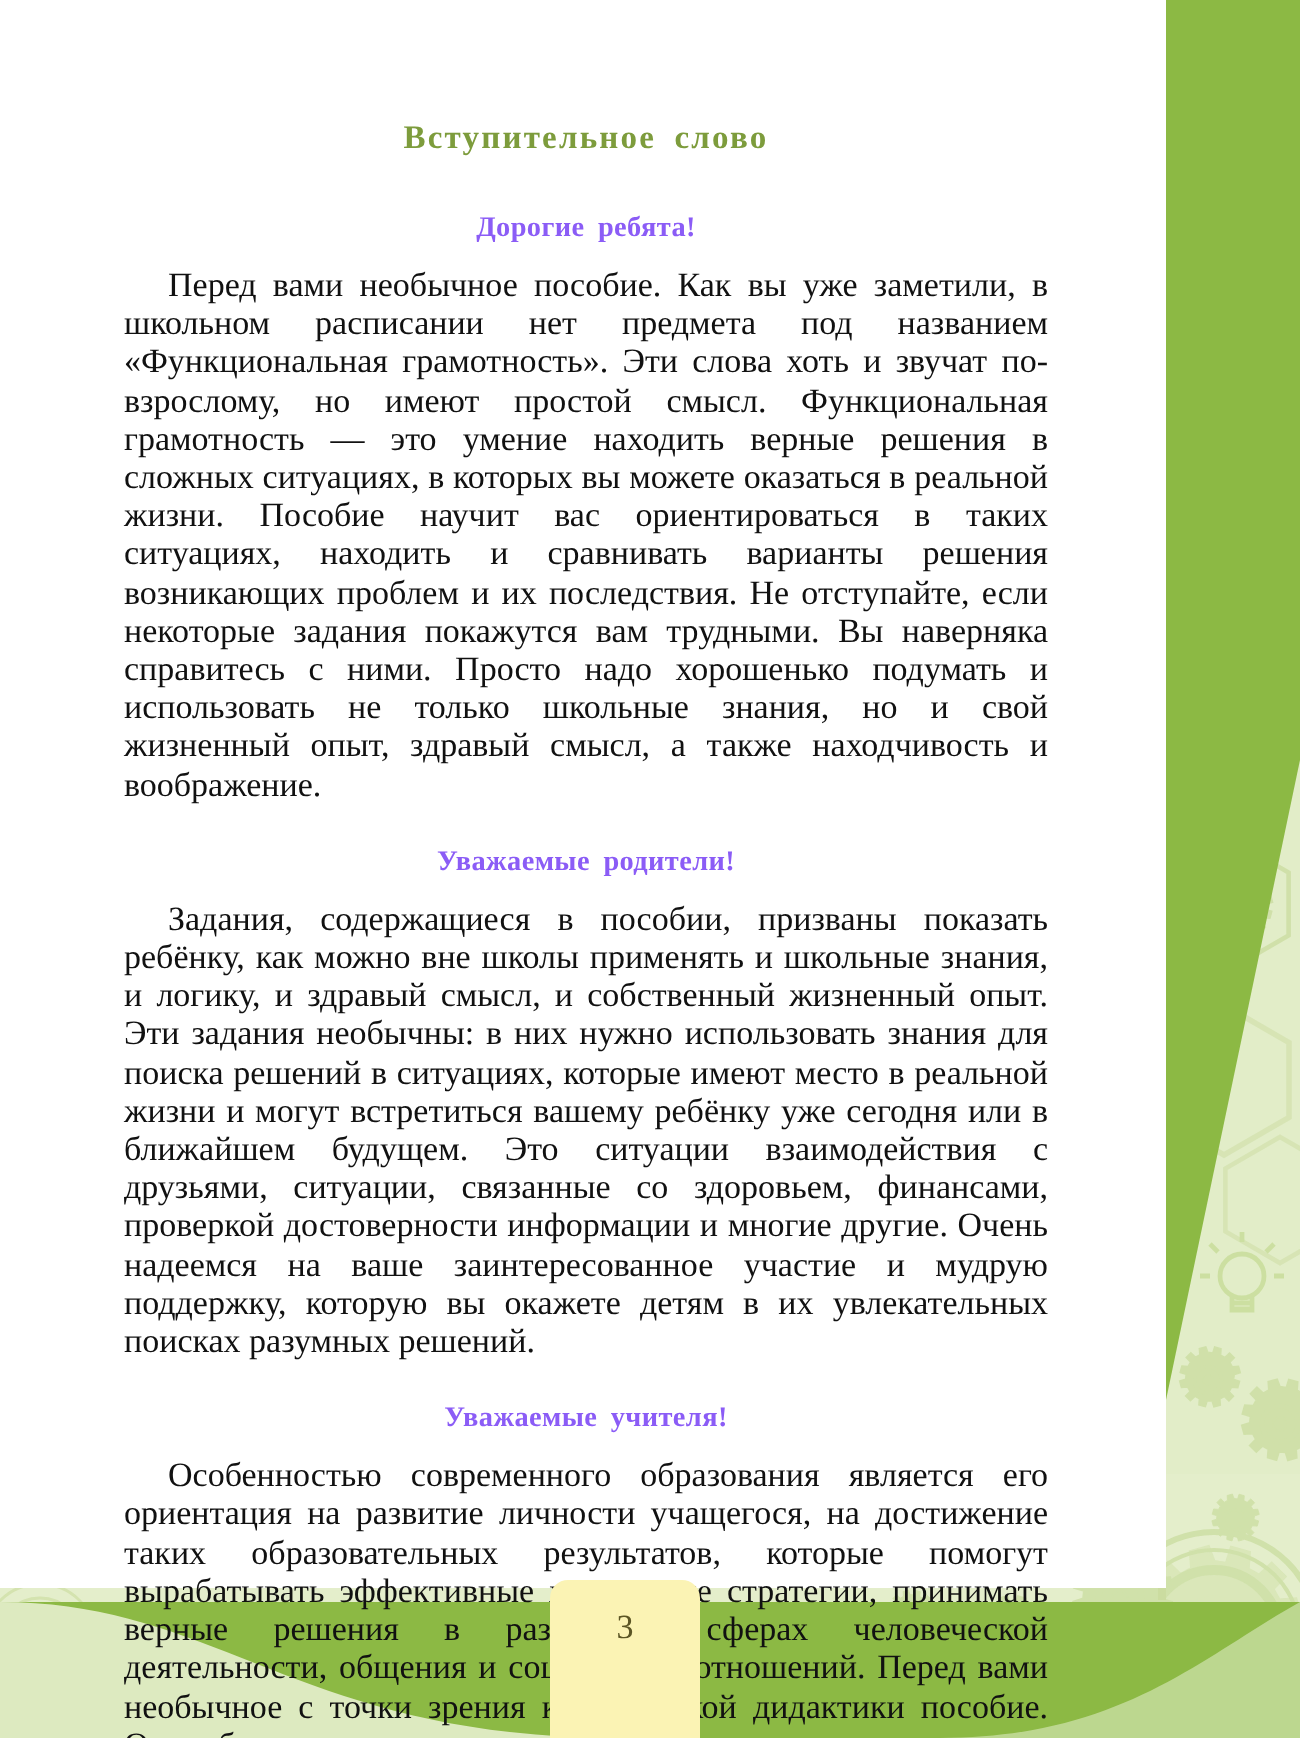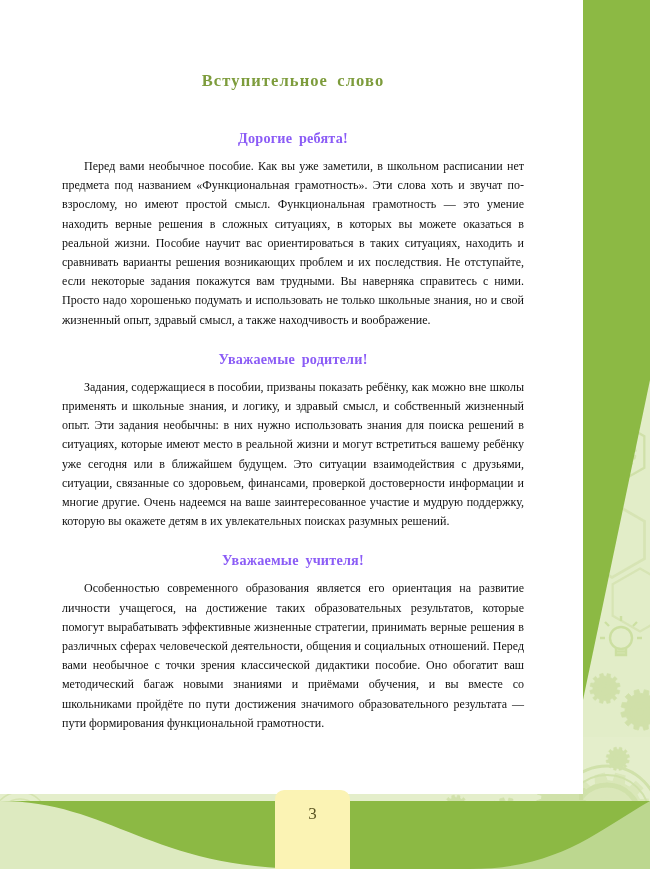--- a/index.html
+++ b/index.html
@@ -85,21 +85,21 @@
 
   
   .content {
     position: absolute;
     left: 62px;
     top: 0;
     width: 462px;
   }
 
   .doc-title {
-    margin: 16px;
+    margin: 4px;
     padding-top: 55px;
     text-align: center;
     font-size: 16.5px;
     font-weight: bold;
     color: #7d9c3c;
     letter-spacing: 1.1px;
     word-spacing: 4px;
   }
 
   .section-heading {
@@ -117,21 +117,21 @@
   .section:first-of-type .section-heading {
     padding-top: 23px;
   }
 
   p.body-text {
     margin: 0;
     padding-top: 9px;
     text-align: justify;
     text-align-last: left;
     text-indent: 22px;
-    font-size: 12px;
+    font-size: 17px;
     line-height: 19.2px;
     color: #111111;
     hyphens: manual;
   }
 
   p.body-text:last-child {
     padding-bottom: 2px;
   }
 
   

